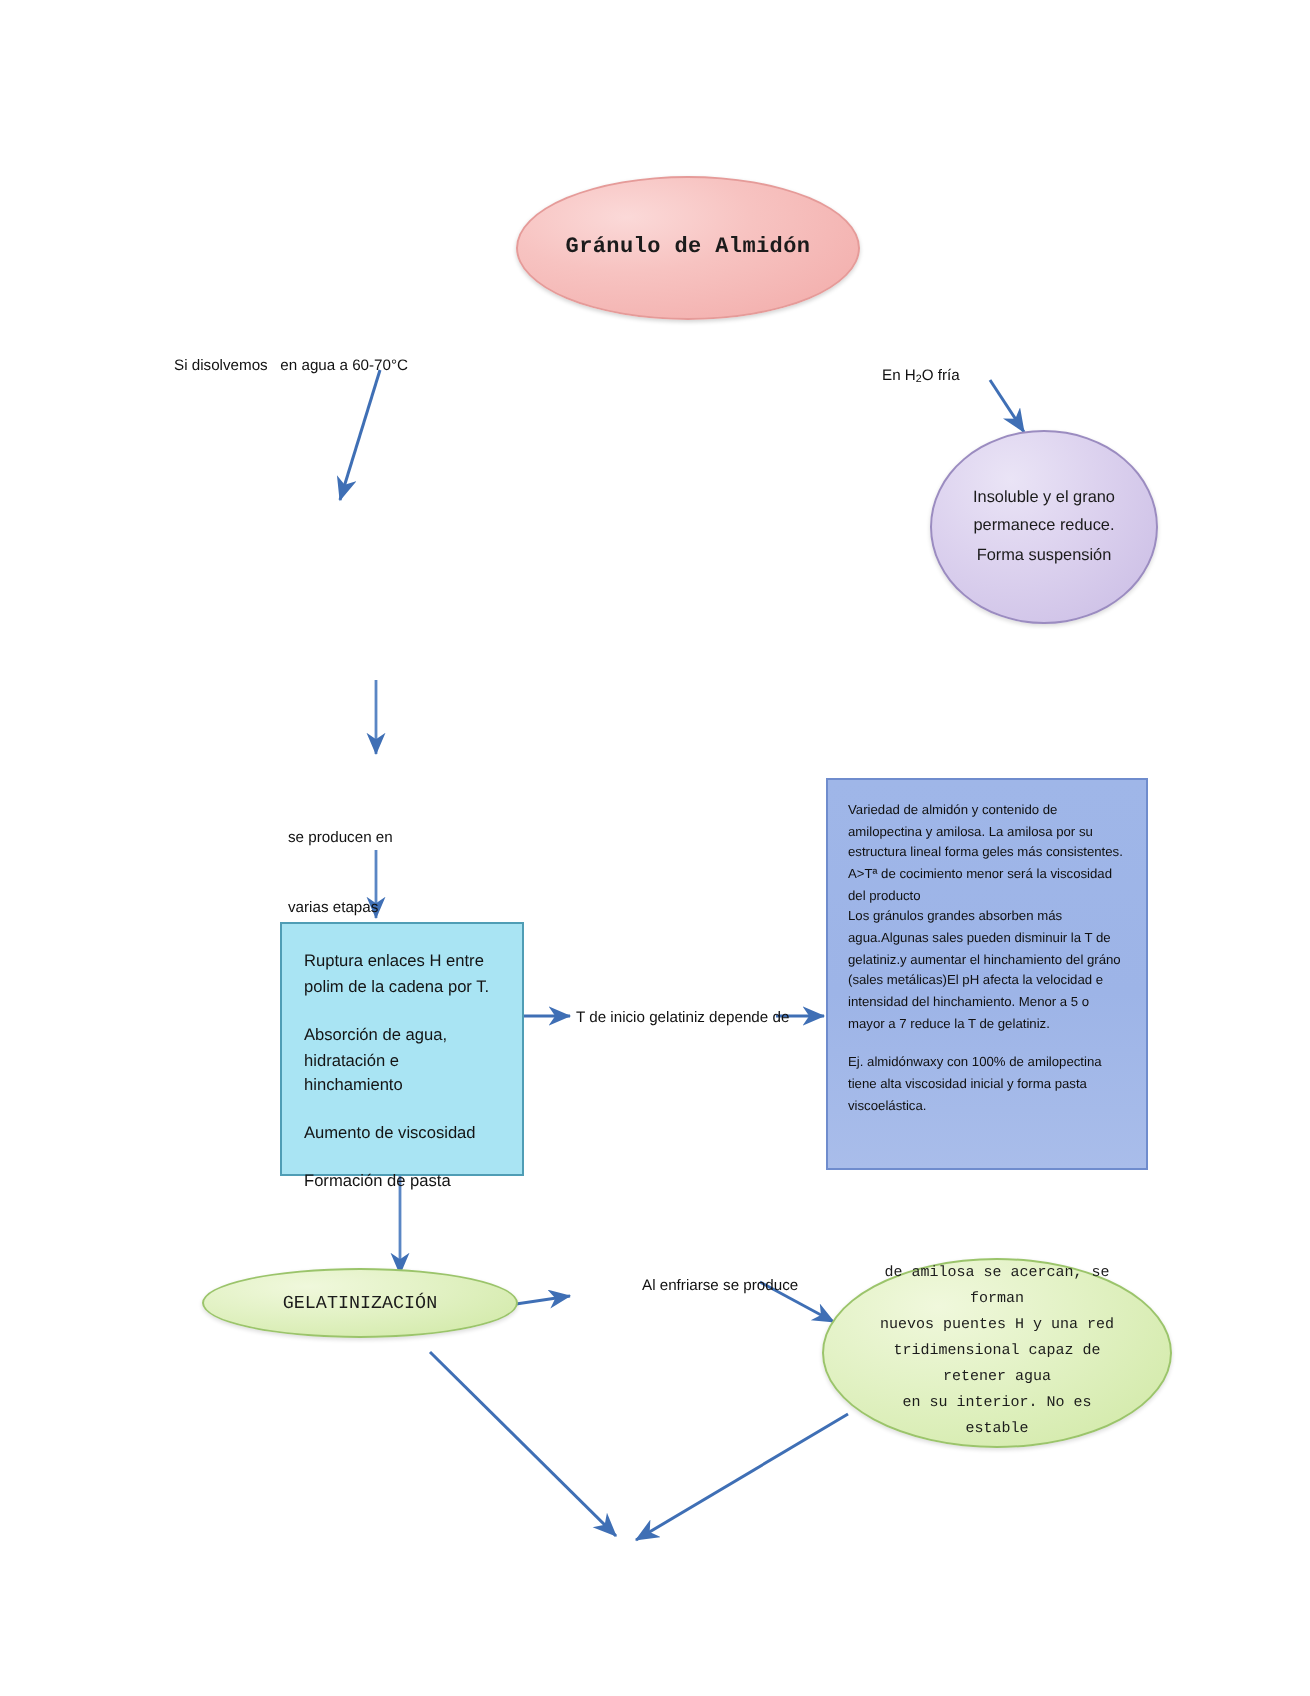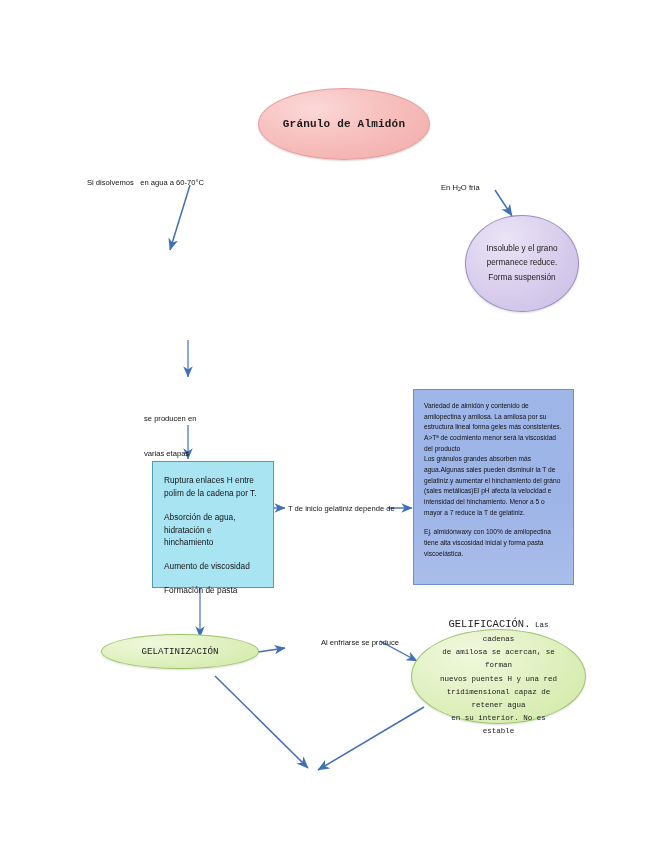--- a/index.html
+++ b/index.html
@@ -31,21 +31,21 @@
     box-shadow:0 1px 2px rgba(0,0,0,.15);
   }
   .ellipse-purple .txt{font-size:8.2px;line-height:1.75;color:#1b1b1b;}
   .ellipse-purple .big{font-size:11px;}
 
   
   .box-blue{
     background:#a9e4f3;
     border:1px solid #4f9db5;
     text-align:left;
-    justify-content:flex-start;align-items:flex-start;margin-left:12px;
+    justify-content:flex-start;align-items:flex-start;
   }
   .box-blue .txt{font-size:8.3px;line-height:1.55;padding:12px 10px 8px 11px;color:#141414;}
   .box-blue .txt p{margin:0 0 11px 0;}
 
   
   .box-info{
     background:linear-gradient(to bottom,#9fb6e8 0%,#9db4e7 55%,#a9bdea 100%);
     border:1px solid #6f8ccd;
     text-align:left;
     justify-content:flex-start;align-items:flex-start;
@@ -147,21 +147,20 @@
   </div>
 
   <div class="node ellipse-green" style="left:101px;top:634px;width:158px;height:35px;">
     <span class="txt">GELATINIZACIÓN</span>
   </div>
 
   <div class="label" style="left:285px;top:637px;margin-left:36px;">Al enfriarse se produce</div>
 
   <div class="node ellipse-green gelif" style="left:411px;top:629px;width:175px;height:95px;">
     <div class="txt">
-      <div><span class="hdr">GELIFICACIÓN.</span> <span>Las cadenas</span></div>
       <div>de amilosa se acercan, se forman</div>
       <div>nuevos puentes H y una  red</div>
       <div>tridimensional capaz de retener agua</div>
       <div>en su interior. No es estable</div>
     </div>
   </div>
 
 </div>
 
 </body></html>

